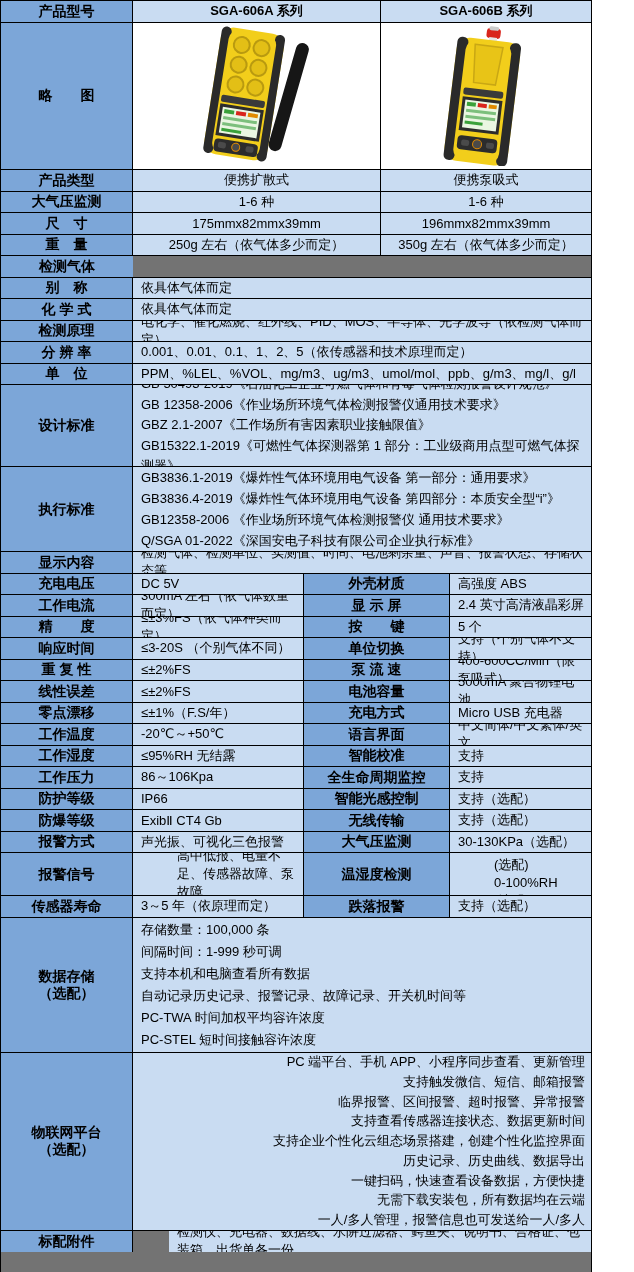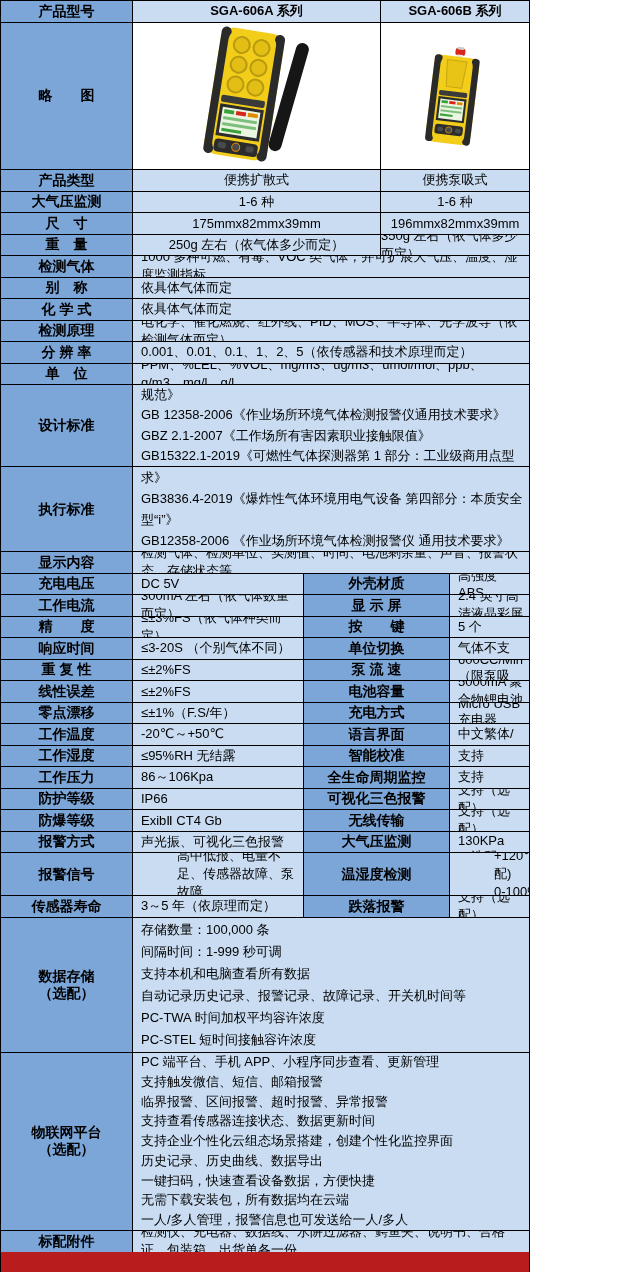--- a/index.html
+++ b/index.html
@@ -1,22 +1,22 @@
 <!DOCTYPE html>
 <html><head>
 <meta charset="utf-8">
 <style>
   html,body{margin:0;padding:0;background:#fff;}
   body{font-family:"Liberation Sans","DejaVu Sans",sans-serif;color:#000;}
   #spec-table{
-    width:530px;height:1273px;box-sizing:border-box;
-    border:1px solid #000;background:#b91c1c;
+    width:592px;height:1273px;box-sizing:border-box;
+    border:1px solid #000;background:#737373;
   }
   .row{display:grid;box-sizing:border-box;border-bottom:1px solid #000;}
-  .row:last-child{border-bottom:none;}
+  .row:last-child{border-bottom:none;gap:36px;}
   .r2{grid-template-columns:132px 248px 1fr;}
   .rf{grid-template-columns:132px 1fr;}
   .r4{grid-template-columns:132px 171px 146px 1fr;}
   .cell{box-sizing:border-box;border-right:1px solid #000;display:flex;align-items:center;overflow:hidden;}
   .row .cell:last-child{border-right:none;}
   .lab{background:#7ca6d8;justify-content:center;font-weight:bold;font-size:14px;text-align:center;white-space:pre-line;line-height:17px;}
   .val{background:#c9dcf2;font-size:13px;padding:0 6px 0 8px;}
   .ctr{justify-content:center;padding:0;}
   .bold{font-weight:bold;}
   .white{background:#ffffff;}
@@ -26,21 +26,21 @@
   .h-design{height:82px;}
   .h-exec{height:85px;}
   .h-alarm{height:43px;}
   .h-store{height:135px;}
   .h-iot{height:178px;}
   .multiline{flex-direction:column;align-items:flex-start;justify-content:center;}
   .multiline div{width:100%;}
   .lh-design div{line-height:20.5px;}
   .lh-exec div{line-height:21px;}
   .lh-store div{line-height:22px;}
-  .lh-iot div{line-height:19.7px;}
+  .lh-iot div{line-height:19.7px;text-align:right;}
   .preline{white-space:pre-line;line-height:18px;padding-left:44px;}
   .imgcell{justify-content:center;align-items:center;}
 </style>
 </head>
 <body>
 
 <div id="spec-table">
 
   <div class="row r2 h-hdr">
     <div class="cell lab">产品型号</div>
@@ -125,21 +125,20 @@
     <div class="cell val ctr">196mmx82mmx39mm</div>
   </div>
   <div class="row r2 h-std">
     <div class="cell lab">重　量</div>
     <div class="cell val ctr">250g 左右（依气体多少而定）</div>
     <div class="cell val ctr">350g 左右（依气体多少而定）</div>
   </div>
 
   <div class="row rf h-std">
     <div class="cell lab">检测气体</div>
-    <div class="cell val">1000 多种可燃、有毒、VOC 类气体，并可扩展大气压、温度、湿度监测指标</div>
   </div>
   <div class="row rf h-std">
     <div class="cell lab">别　称</div>
     <div class="cell val">依具体气体而定</div>
   </div>
   <div class="row rf h-std">
     <div class="cell lab">化 学 式</div>
     <div class="cell val">依具体气体而定</div>
   </div>
   <div class="row rf h-std">
@@ -236,21 +235,21 @@
   </div>
   <div class="row r4 h-std">
     <div class="cell lab">工作压力</div>
     <div class="cell val">86～106Kpa</div>
     <div class="cell lab">全生命周期监控</div>
     <div class="cell val">支持</div>
   </div>
   <div class="row r4 h-std">
     <div class="cell lab">防护等级</div>
     <div class="cell val">IP66</div>
-    <div class="cell lab">可视化三色报警</div>
+    <div class="cell lab">智能光感控制</div>
     <div class="cell val">支持（选配）</div>
   </div>
   <div class="row r4 h-std">
     <div class="cell lab">防爆等级</div>
     <div class="cell val">ExibⅡ CT4 Gb</div>
     <div class="cell lab">无线传输</div>
     <div class="cell val">支持（选配）</div>
   </div>
   <div class="row r4 h-std">
     <div class="cell lab">报警方式</div>

